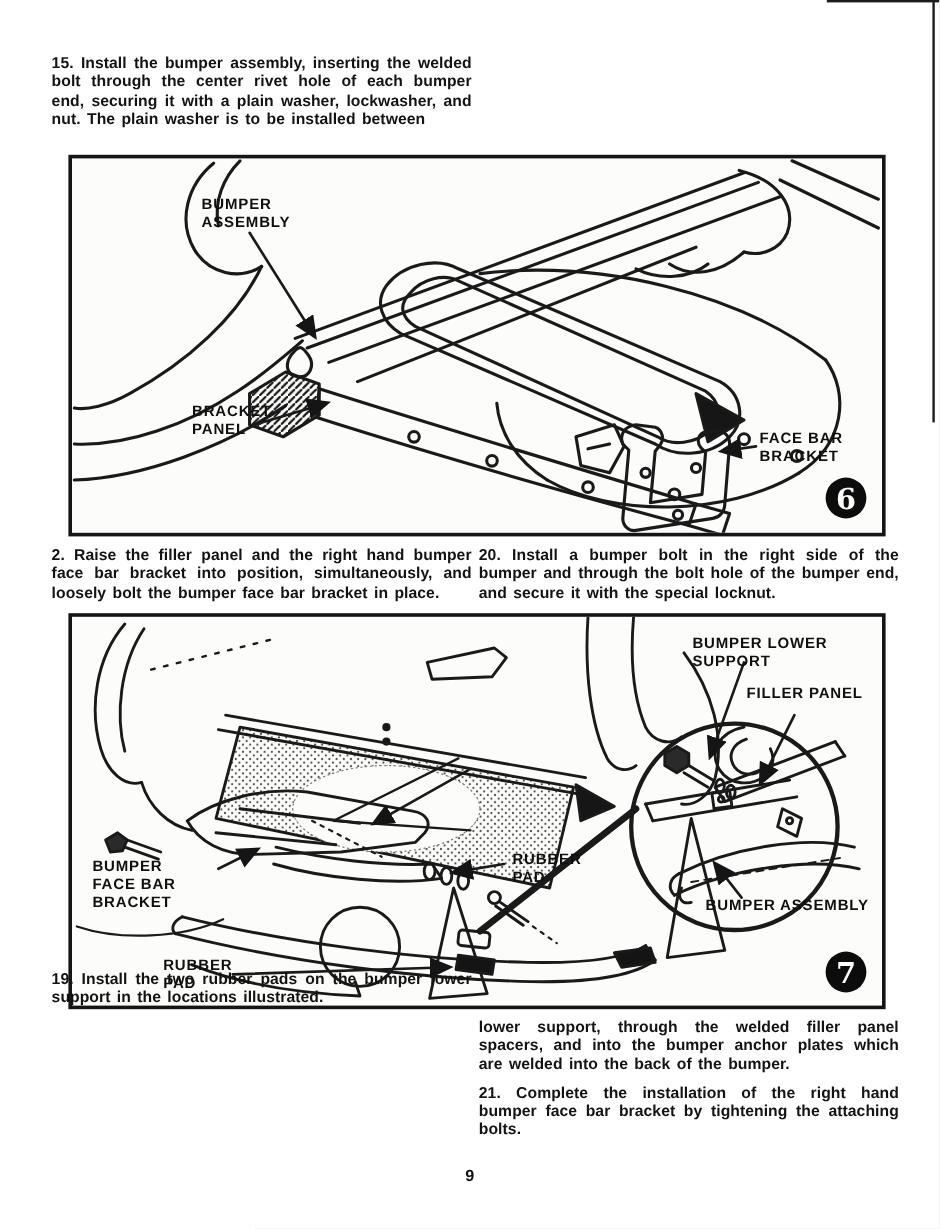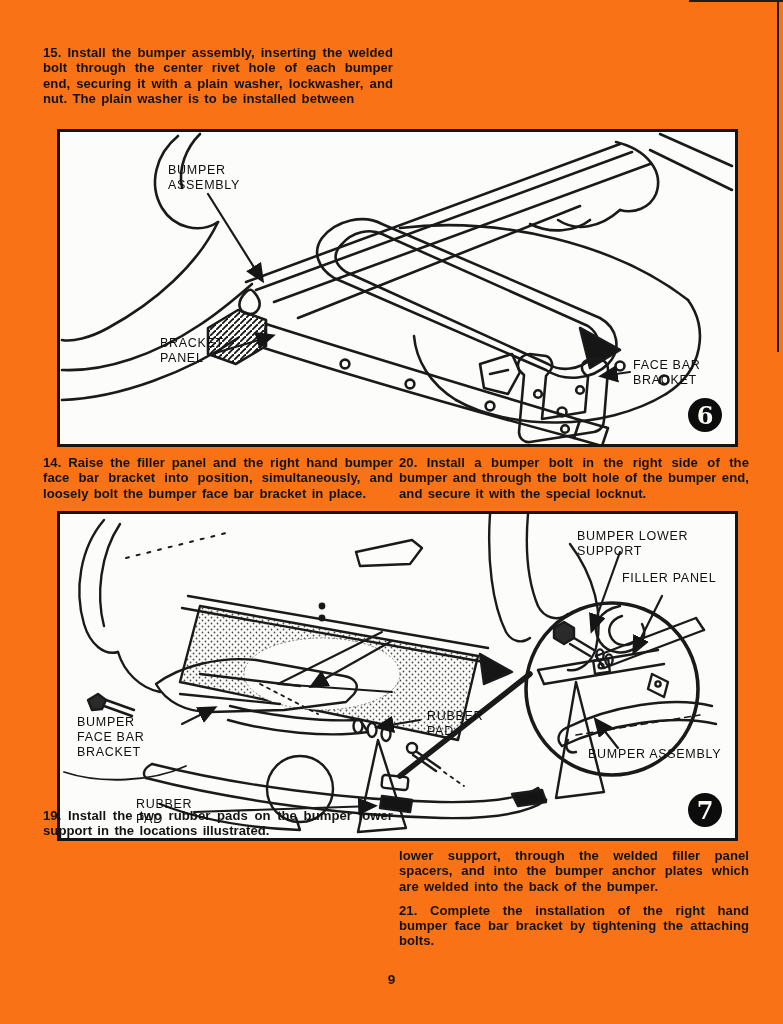--- a/index.html
+++ b/index.html
@@ -1,32 +1,32 @@
 <!DOCTYPE html>
 <html><head>
 <meta charset="utf-8">
 <style>
   html,body{margin:0;padding:0;background:#e8e8e6;}
   #page{
     position:relative;width:783px;height:1024px;margin:0 auto;
-    background:#f97316;color:#131313;overflow:hidden;
+    background:#ffffff;color:#131313;overflow:hidden;
     font-family:"Liberation Sans",sans-serif;
   }
   .col{
     position:absolute;width:350px;font-weight:700;font-size:13.1px;
     line-height:15.3px;text-align:justify;letter-spacing:.05px;word-spacing:1.6px;
   }
   .step{margin:0 0 9px 0;white-space:normal;}
   .figbox{
     position:absolute;left:57px;width:675px;background:#fcfcfa;
     border:3px solid #151515;
   }
   .figbox svg{display:block;}
   .fig-label{
-    position:absolute;font-weight:400;font-size:12.5px;line-height:15px;
+    position:absolute;font-weight:700;font-size:12.5px;line-height:15px;
     letter-spacing:.7px;white-space:pre-line;color:#101010;
   }
   .badge{
     position:absolute;width:34px;height:34px;border-radius:50%;
     background:#0c0c0c;color:#fcfcf8;font-weight:700;font-size:24px;
     display:flex;align-items:center;justify-content:center;
     font-family:"DejaVu Serif","Liberation Serif",serif;
   }
   #page-number{
     position:absolute;left:0;top:972px;width:100%;text-align:center;
@@ -110,21 +110,21 @@
     <div class="fig-label" style="left:108px;top:31px;">BUMPER
 ASSEMBLY</div>
     <div class="fig-label" style="left:100px;top:204px;">BRACKET
 PANEL</div>
     <div class="fig-label" style="left:573px;top:226px;">FACE BAR
 BRACKET</div>
     <div class="badge" style="left:628px;top:266px;">6</div>
   </div>
 
   <div class="col" style="left:43px;top:455px;">
-    <p class="step">14. Raise the filler panel and the right hand bumper face bar bracket into position, simultaneously, and loosely bolt the bumper face bar bracket in place.</p>
+    <p class="step">2. Raise the filler panel and the right hand bumper face bar bracket into position, simultaneously, and loosely bolt the bumper face bar bracket in place.</p>
   </div>
   <div class="col" style="left:399px;top:455px;">
     <p class="step">20. Install a bumper bolt in the right side of the bumper and through the bolt hole of the bumper end, and secure it with the special locknut.</p>
   </div>
 
   <div class="figbox" style="top:511px;height:324px;">
     <svg width="675" height="324" viewBox="0 0 675 324">
       <defs>
         <marker id="ah7" markerWidth="9" markerHeight="8" refX="7.2" refY="4" orient="auto">
           <path d="M0,0 L9,4 L0,8 Z" fill="#151515"></path>

